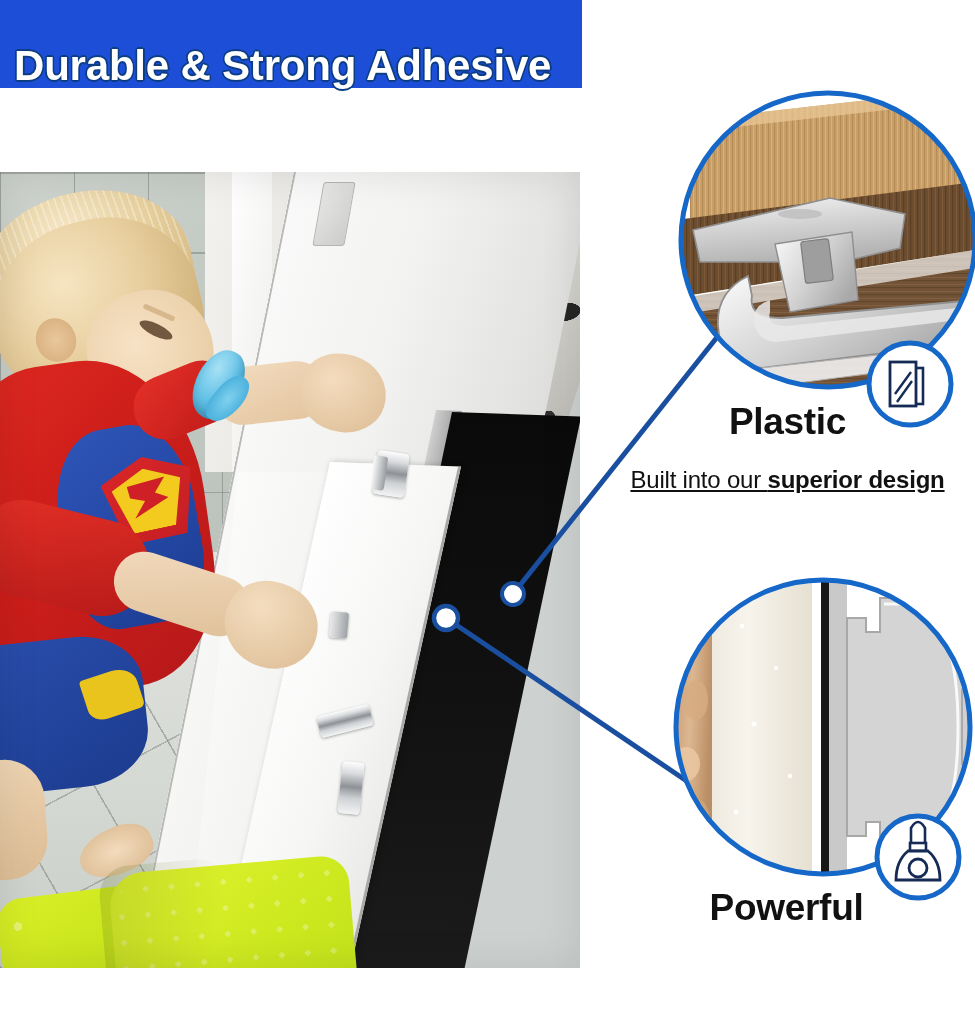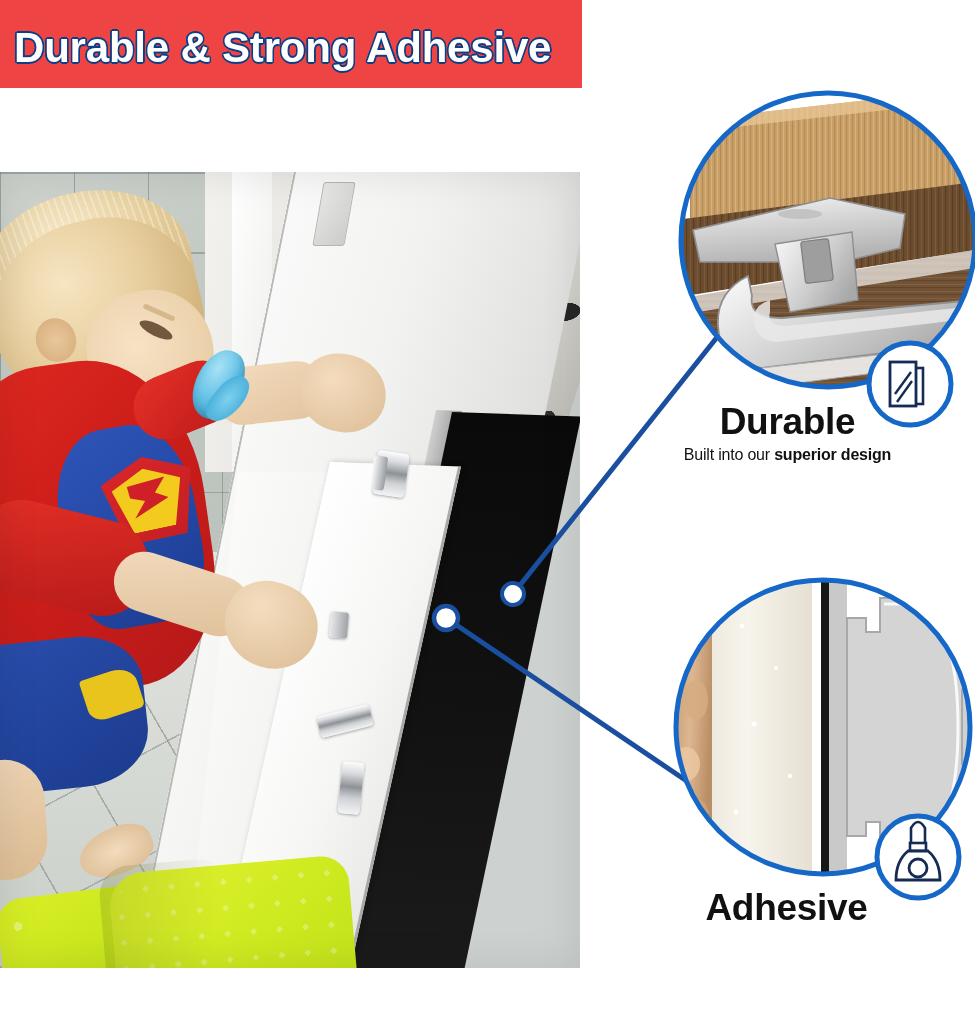--- a/index.html
+++ b/index.html
@@ -1,21 +1,21 @@
 <!DOCTYPE html>
 <html><head>
 <meta charset="utf-8">
 <style>
   html,body{margin:0;padding:0;background:#ffffff;}
   body{width:975px;height:1024px;position:relative;overflow:hidden;
        font-family:"Liberation Sans","DejaVu Sans",sans-serif;}
 
   
   #banner{position:absolute;left:0;top:0;width:582px;height:88px;
-          background:#ef4444;display:flex;align-items:center;}
+          background:#1d4ed8;display:flex;align-items:flex-end;}
   #banner-text{color:#ffffff;font-size:42px;font-weight:bold;letter-spacing:-0.2px;
       padding:8px 0 0 14px;line-height:1.05;white-space:nowrap;
       text-shadow:
         -1.4px -1.4px 0 #0d3e85, 1.4px -1.4px 0 #0d3e85,
         -1.4px  1.4px 0 #0d3e85, 1.4px  1.4px 0 #0d3e85,
          0 -1.6px 0 #0d3e85, 0 1.6px 0 #0d3e85,
         -1.6px 0 0 #0d3e85, 1.6px 0 0 #0d3e85;}
 
   
   #photo{position:absolute;left:0;top:172px;width:580px;height:796px;overflow:hidden;
@@ -175,21 +175,21 @@
 
   
   #overlay{position:absolute;left:0;top:0;width:975px;height:1024px;pointer-events:none;}
 
   
   .cap{position:absolute;text-align:center;color:#111;}
   #cap-top{left:600px;top:402px;width:375px;}
   #cap-bot{left:598px;top:888px;width:377px;}
   .cap .l1{font-size:37px;font-weight:bold;line-height:1.10;letter-spacing:-0.3px;}
   .cap .l2{font-size:37px;font-weight:bold;line-height:1.10;letter-spacing:-0.3px;}
-  .cap .sub{font-size:16px;line-height:1.25;margin-top:2px;letter-spacing:-0.2px;font-weight:400;}
+  .cap .sub{font-size:24px;line-height:1.25;margin-top:22px;letter-spacing:-0.2px;font-weight:400;text-decoration:underline;}
   .cap .sub b{font-weight:bold;}
 </style>
 </head>
 <body>
 
 <div id="banner">
   <div id="banner-text">Durable &amp; Strong Adhesive</div>
 </div>
 
 <div id="photo">
@@ -379,19 +379,19 @@
 
   <g>
     <circle cx="513" cy="594" r="11" fill="#ffffff" stroke="#1a4fa0" stroke-width="4"></circle>
   </g>
   <g>
     <circle cx="446" cy="618" r="12" fill="#ffffff" stroke="#1a4fa0" stroke-width="4.5"></circle>
   </g>
 </svg>
 
 <div class="cap" id="cap-top">
-  <div class="l1">Durable</div>
+  <div class="l1">Plastic</div>
   <div class="sub"><span>Built into our </span><b>superior design</b></div>
 </div>
 
 <div class="cap" id="cap-bot">
-  <div class="l1">Adhesive</div>
+  <div class="l1">Powerful</div>
 </div>
 
 </body></html>

